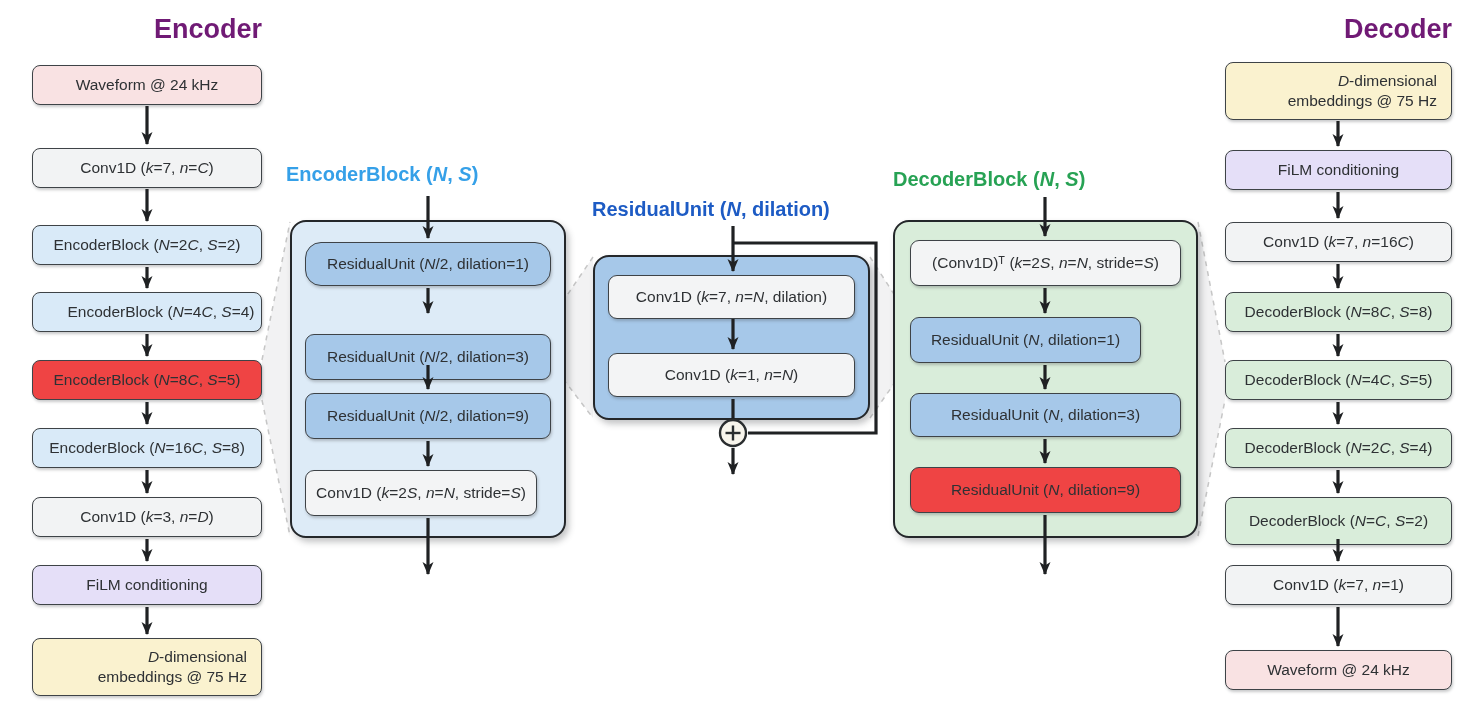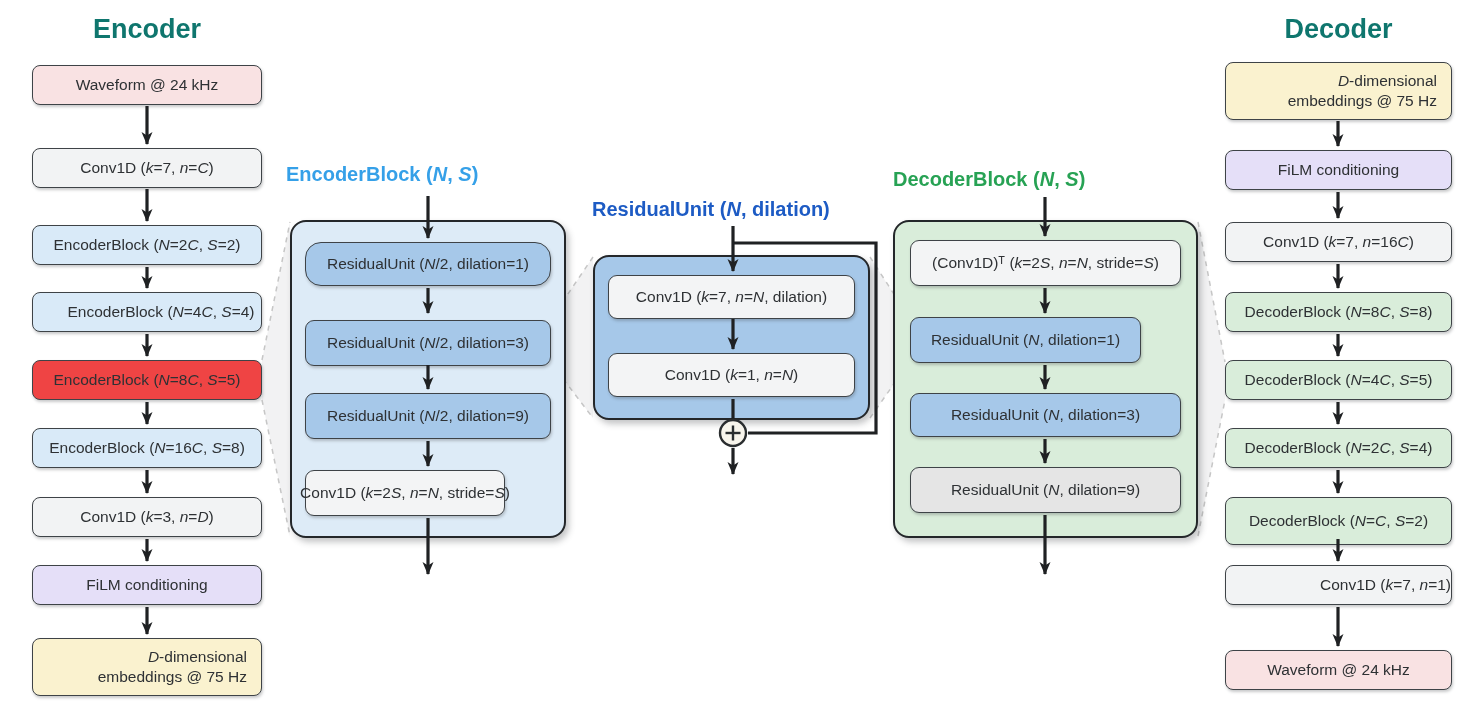--- a/index.html
+++ b/index.html
@@ -12,21 +12,21 @@
     position:absolute;box-sizing:border-box;border:1.7px solid #3e4347;border-radius:8px;
     display:flex;flex-direction:column;align-items:center;justify-content:center;
     font-size:15.5px;line-height:1.32;text-align:center;white-space:nowrap;
     box-shadow:1px 2px 3px rgba(60,64,67,.28);
   }
   .box.leftalign{align-items:flex-end;padding:0 14px;text-align:left}
   .bigbox{
     position:absolute;box-sizing:border-box;border:2.2px solid #24272a;border-radius:16px;
     box-shadow:3px 4px 6px rgba(60,64,67,.30);
   }
-  .heading{position:absolute;font-size:27px;font-weight:700;color:#0f766e;text-align:center}
+  .heading{position:absolute;font-size:27px;font-weight:700;color:#701a75;text-align:right}
   .subtitle{position:absolute;font-size:20px;font-weight:700;white-space:nowrap}
   .box i,.subtitle i{font-style:italic}
 </style>
 </head>
 <body>
 
 <svg class="layer">
   <g>
     <polygon points="262,360 290,222 290,536 262,400" fill="#f0f0f1" fill-opacity="0.85"></polygon>
     <line x1="262" y1="360" x2="290" y2="222" stroke="#c6c6c6" stroke-width="1.5" stroke-dasharray="5,5"></line>
@@ -81,27 +81,27 @@
     <div><span>embeddings @ 75 Hz</span></div>
   </div>
 
 <div class="subtitle" style="left: 286px; top: 163px; color: rgb(53, 160, 232);">
     <div><span>EncoderBlock (</span><i>N</i><span>, </span><i>S</i><span>)</span></div>
   </div>
 <div class="bigbox" style="left: 290px; top: 220px; width: 276px; height: 318px; background: rgb(221, 235, 247);"></div>
 <div class="box" style="left: 305px; top: 242px; width: 246px; height: 44px; border-radius: 16px; background: rgb(166, 200, 233);">
     <div><span>ResidualUnit (</span><i>N</i><span>/2, dilation=1)</span></div>
   </div>
-<div class="box" style="left: 305px; top: 320px; width: 246px; height: 46px; border-radius: 9px; background: rgb(166, 200, 233);">
+<div class="box" style="left: 305px; top: 334px; width: 246px; height: 46px; border-radius: 9px; background: rgb(166, 200, 233);">
     <div><span>ResidualUnit (</span><i>N</i><span>/2, dilation=3)</span></div>
   </div>
 <div class="box" style="left: 305px; top: 393px; width: 246px; height: 46px; border-radius: 9px; background: rgb(166, 200, 233);">
     <div><span>ResidualUnit (</span><i>N</i><span>/2, dilation=9)</span></div>
   </div>
-<div class="box" style="left: 305px; top: 470px; width: 200px; height: 46px; border-radius: 9px; background: rgb(243, 244, 245);">
+<div class="box" style="left: 305px; top: 470px; width: 232px; height: 46px; border-radius: 9px; background: rgb(243, 244, 245);">
     <div><span>Conv1D (</span><i>k</i><span>=2</span><i>S</i><span>, </span><i>n</i><span>=</span><i>N</i><span>, stride=</span><i>S</i><span>)</span></div>
   </div>
 
 <div class="subtitle" style="left: 592px; top: 198px; color: rgb(29, 91, 196); text-align: right;">
     <div><span>ResidualUnit (</span><i>N</i><span>, dilation)</span></div>
   </div>
 <div class="bigbox" style="left: 593px; top: 255px; width: 277px; height: 165px; background: rgb(166, 200, 233);"></div>
 <div class="box" style="left: 608px; top: 275px; width: 247px; height: 44px; border-radius: 9px; background: rgb(243, 244, 245);">
     <div><span>Conv1D (</span><i>k</i><span>=7, </span><i>n</i><span>=</span><i>N</i><span>, dilation)</span></div>
   </div>
@@ -115,21 +115,21 @@
 <div class="bigbox" style="left: 893px; top: 220px; width: 305px; height: 318px; background: rgb(217, 237, 218);"></div>
 <div class="box" style="left: 910px; top: 240px; width: 271px; height: 46px; border-radius: 9px; background: rgb(243, 244, 245);">
     <div><span>(Conv1D)ᵀ (</span><i>k</i><span>=2</span><i>S</i><span>, </span><i>n</i><span>=</span><i>N</i><span>, stride=</span><i>S</i><span>)</span></div>
   </div>
 <div class="box" style="left: 910px; top: 317px; width: 231px; height: 46px; border-radius: 9px; background: rgb(166, 200, 233);">
     <div><span>ResidualUnit (</span><i>N</i><span>, dilation=1)</span></div>
   </div>
 <div class="box" style="left: 910px; top: 393px; width: 271px; height: 44px; border-radius: 9px; background: rgb(166, 200, 233);">
     <div><span>ResidualUnit (</span><i>N</i><span>, dilation=3)</span></div>
   </div>
-<div class="box" style="left: 910px; top: 467px; width: 271px; height: 46px; border-radius: 9px; background: #e5e5e5;">
+<div class="box" style="left: 910px; top: 467px; width: 271px; height: 46px; border-radius: 9px; background: #ef4444;">
     <div><span>ResidualUnit (</span><i>N</i><span>, dilation=9)</span></div>
   </div>
 
 <div class="box leftalign" style="left: 1225px; top: 62px; width: 227px; height: 58px; background: rgb(250, 242, 207);">
     <div><span></span><i>D</i><span>-dimensional</span></div>
     <div><span>embeddings @ 75 Hz</span></div>
   </div>
 <div class="box" style="left: 1225px; top: 150px; width: 227px; height: 40px; background: rgb(229, 223, 248);">
     <div><span>FiLM conditioning</span></div>
   </div>
@@ -141,21 +141,21 @@
   </div>
 <div class="box" style="left: 1225px; top: 360px; width: 227px; height: 40px; background: rgb(217, 237, 218);">
     <div><span>DecoderBlock (</span><i>N</i><span>=4</span><i>C</i><span>, </span><i>S</i><span>=5)</span></div>
   </div>
 <div class="box" style="left: 1225px; top: 428px; width: 227px; height: 40px; background: rgb(217, 237, 218);">
     <div><span>DecoderBlock (</span><i>N</i><span>=2</span><i>C</i><span>, </span><i>S</i><span>=4)</span></div>
   </div>
 <div class="box" style="left: 1225px; top: 497px; width: 227px; height: 48px; background: rgb(217, 237, 218);">
     <div><span>DecoderBlock (</span><i>N</i><span>=</span><i>C</i><span>, </span><i>S</i><span>=2)</span></div>
   </div>
-<div class="box" style="left: 1225px; top: 565px; width: 227px; height: 40px; background: rgb(242, 243, 244); align-items: flex-end;">
+<div class="box" style="left: 1225px; top: 565px; width: 227px; height: 40px; background: rgb(242, 243, 244);">
     <div><span>Conv1D (</span><i>k</i><span>=7, </span><i>n</i><span>=1)</span></div>
   </div>
 <div class="box" style="left: 1225px; top: 650px; width: 227px; height: 40px; background: rgb(249, 226, 227);">
     <div><span>Waveform @ 24 kHz</span></div>
   </div>
 
 <svg class="layer">
   <defs>
     <marker id="ah" markerUnits="userSpaceOnUse" markerWidth="14" markerHeight="12" refX="12" refY="5.5" orient="auto">
       <path d="M0,0 L13,5.5 L0,11 L3.5,5.5 Z" fill="#1f2123"></path>

